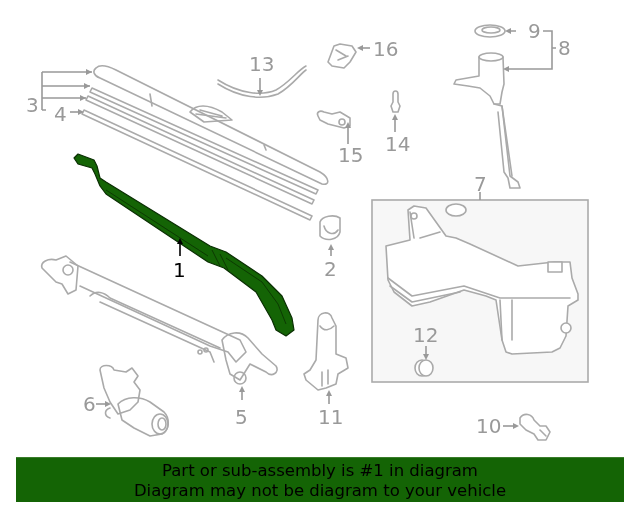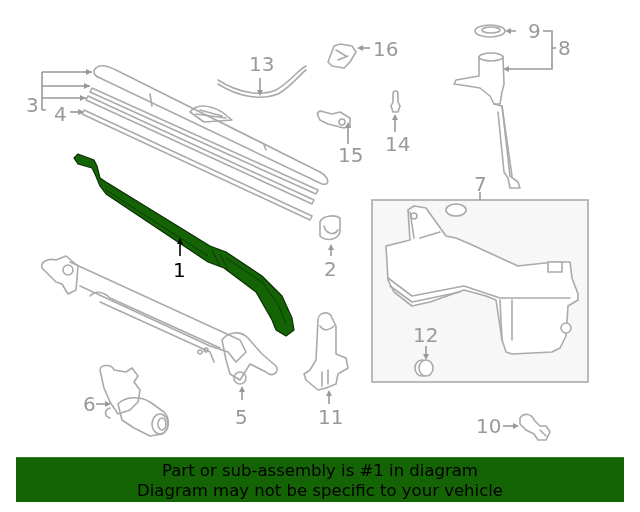--- a/index.html
+++ b/index.html
@@ -191,14 +191,14 @@
   <text class="callout" x="318" y="424">11</text>
   <text class="callout" x="413" y="342">12</text>
   <text class="callout" x="249" y="71">13</text>
   <text class="callout" x="385" y="151">14</text>
   <text class="callout" x="338" y="162">15</text>
   <text class="callout" x="373" y="56">16</text>
 </svg>
 
 <div class="banner">
   <div>Part or sub-assembly is #1 in diagram</div>
-  <div>Diagram may not be specific to your vehicle</div>
+  <div>Diagram may not be diagram to your vehicle</div>
 </div>
 
 </body></html>

